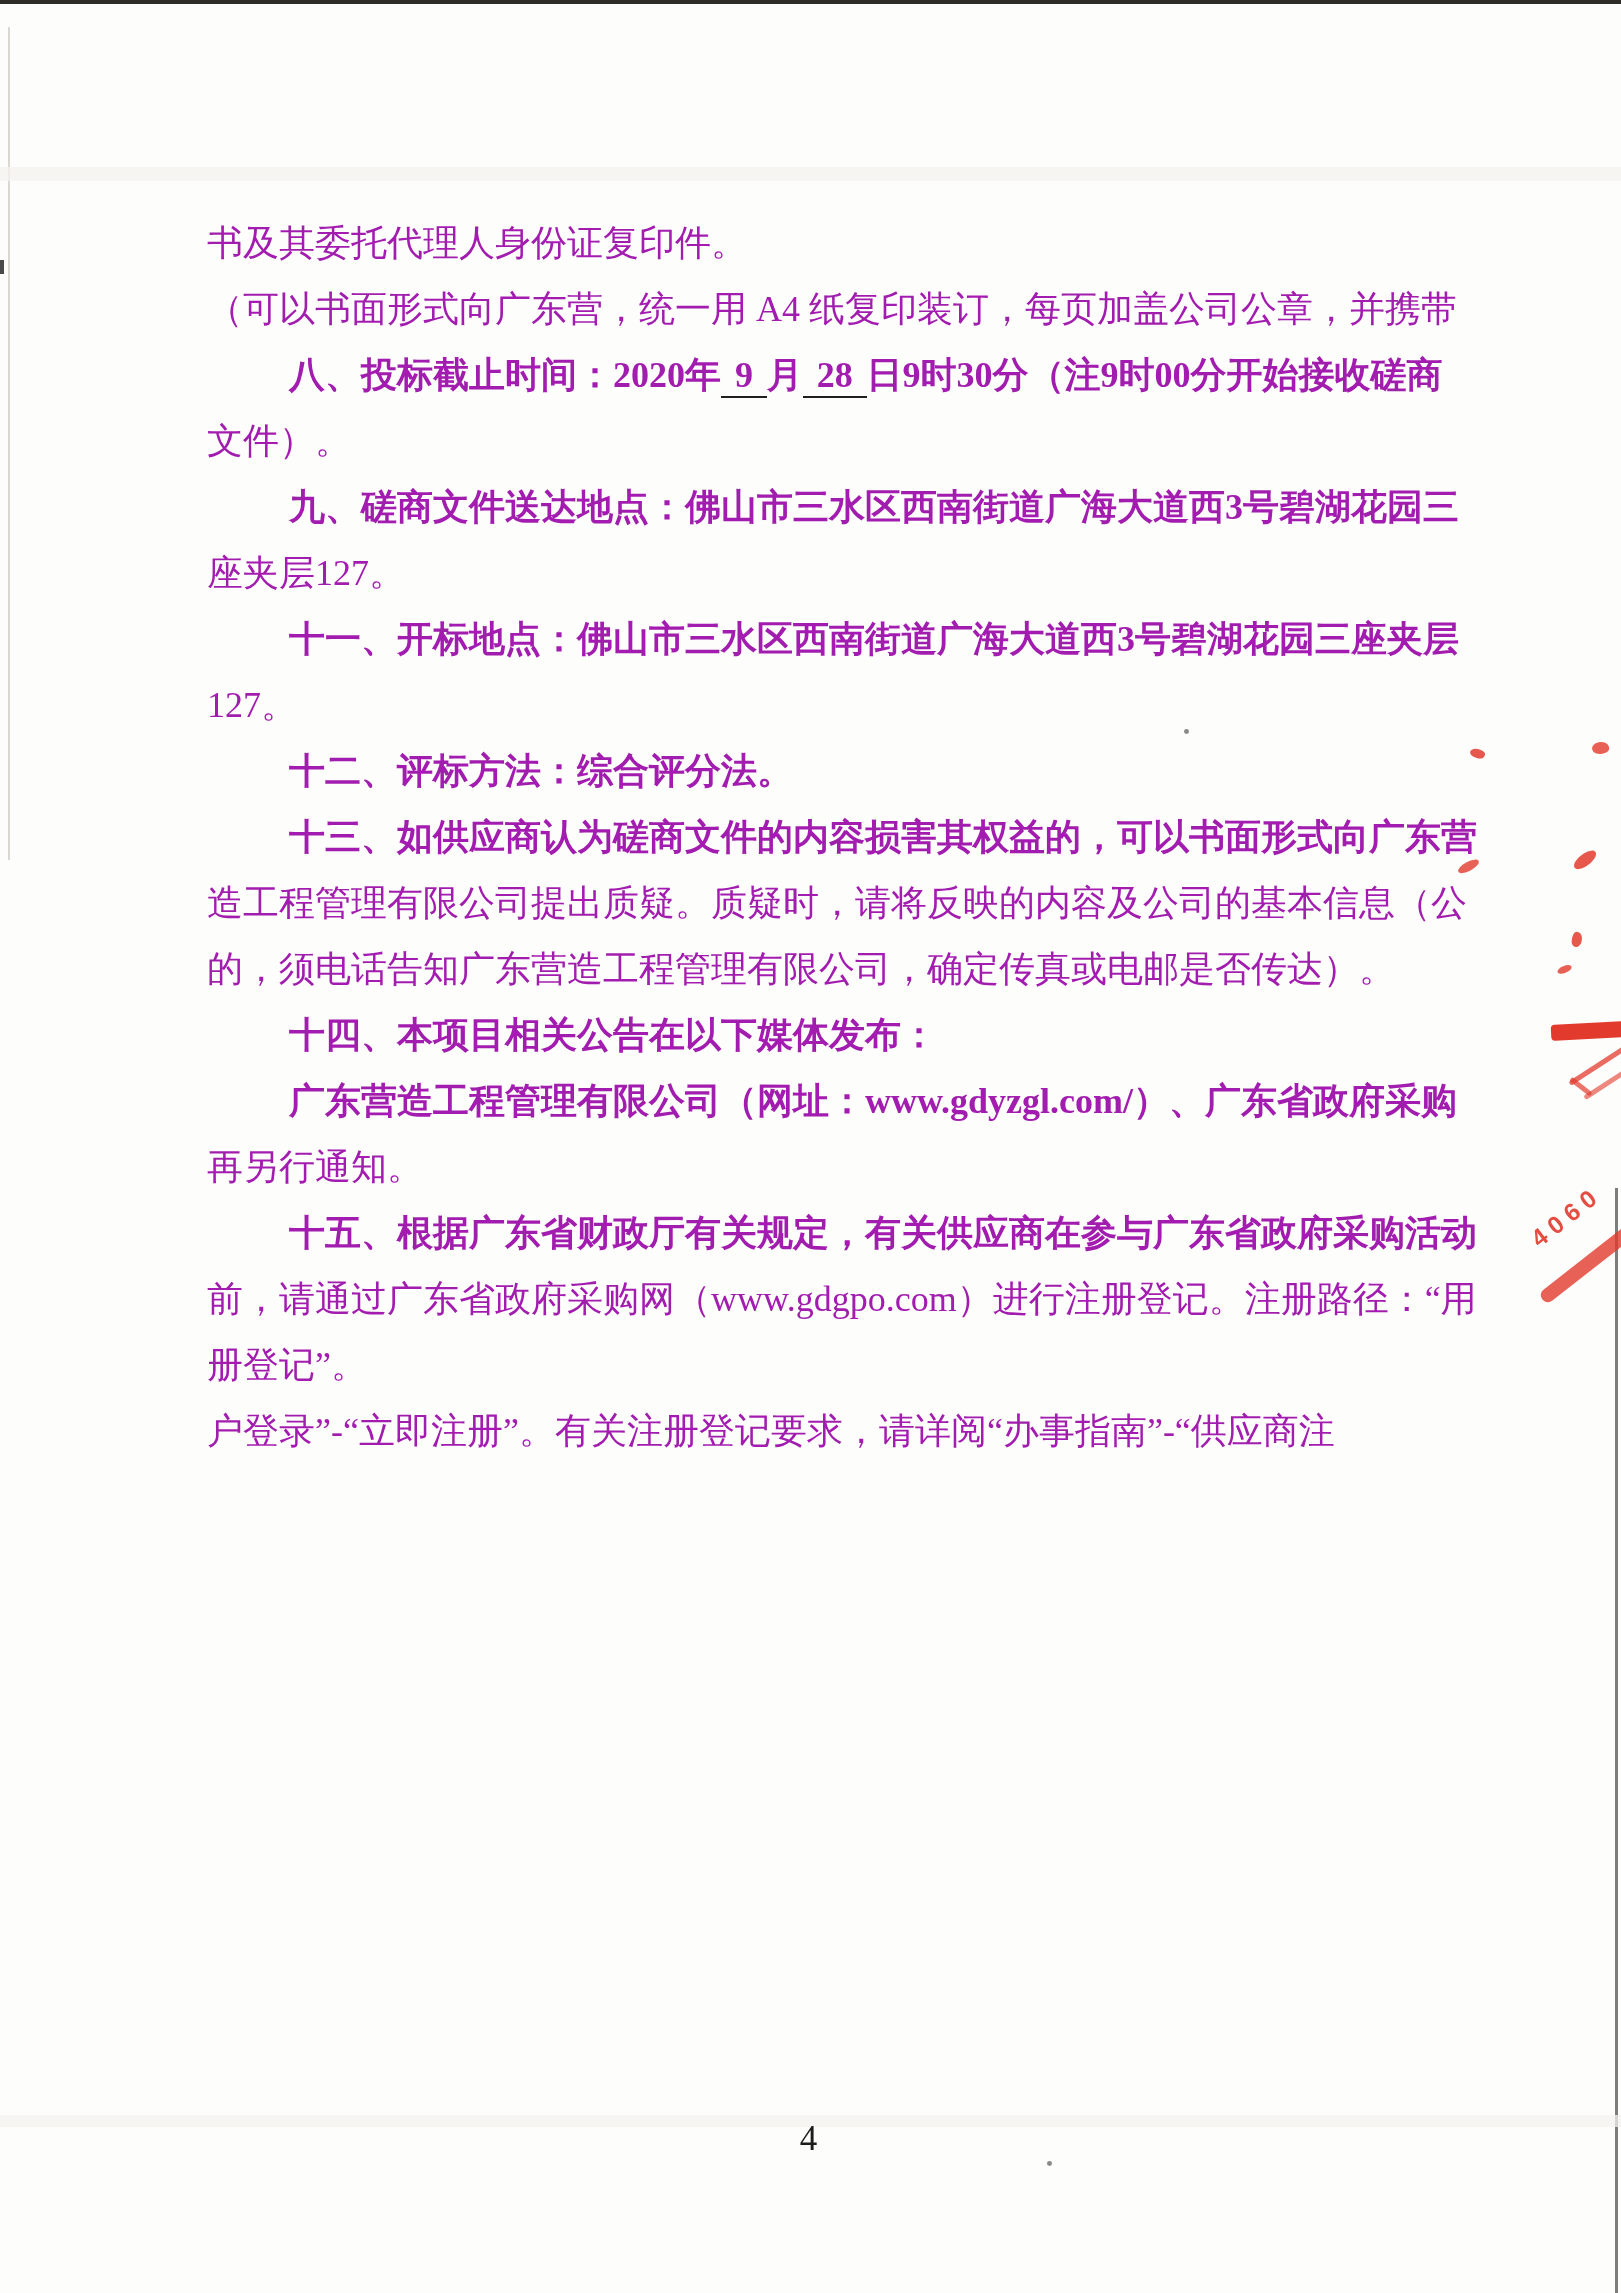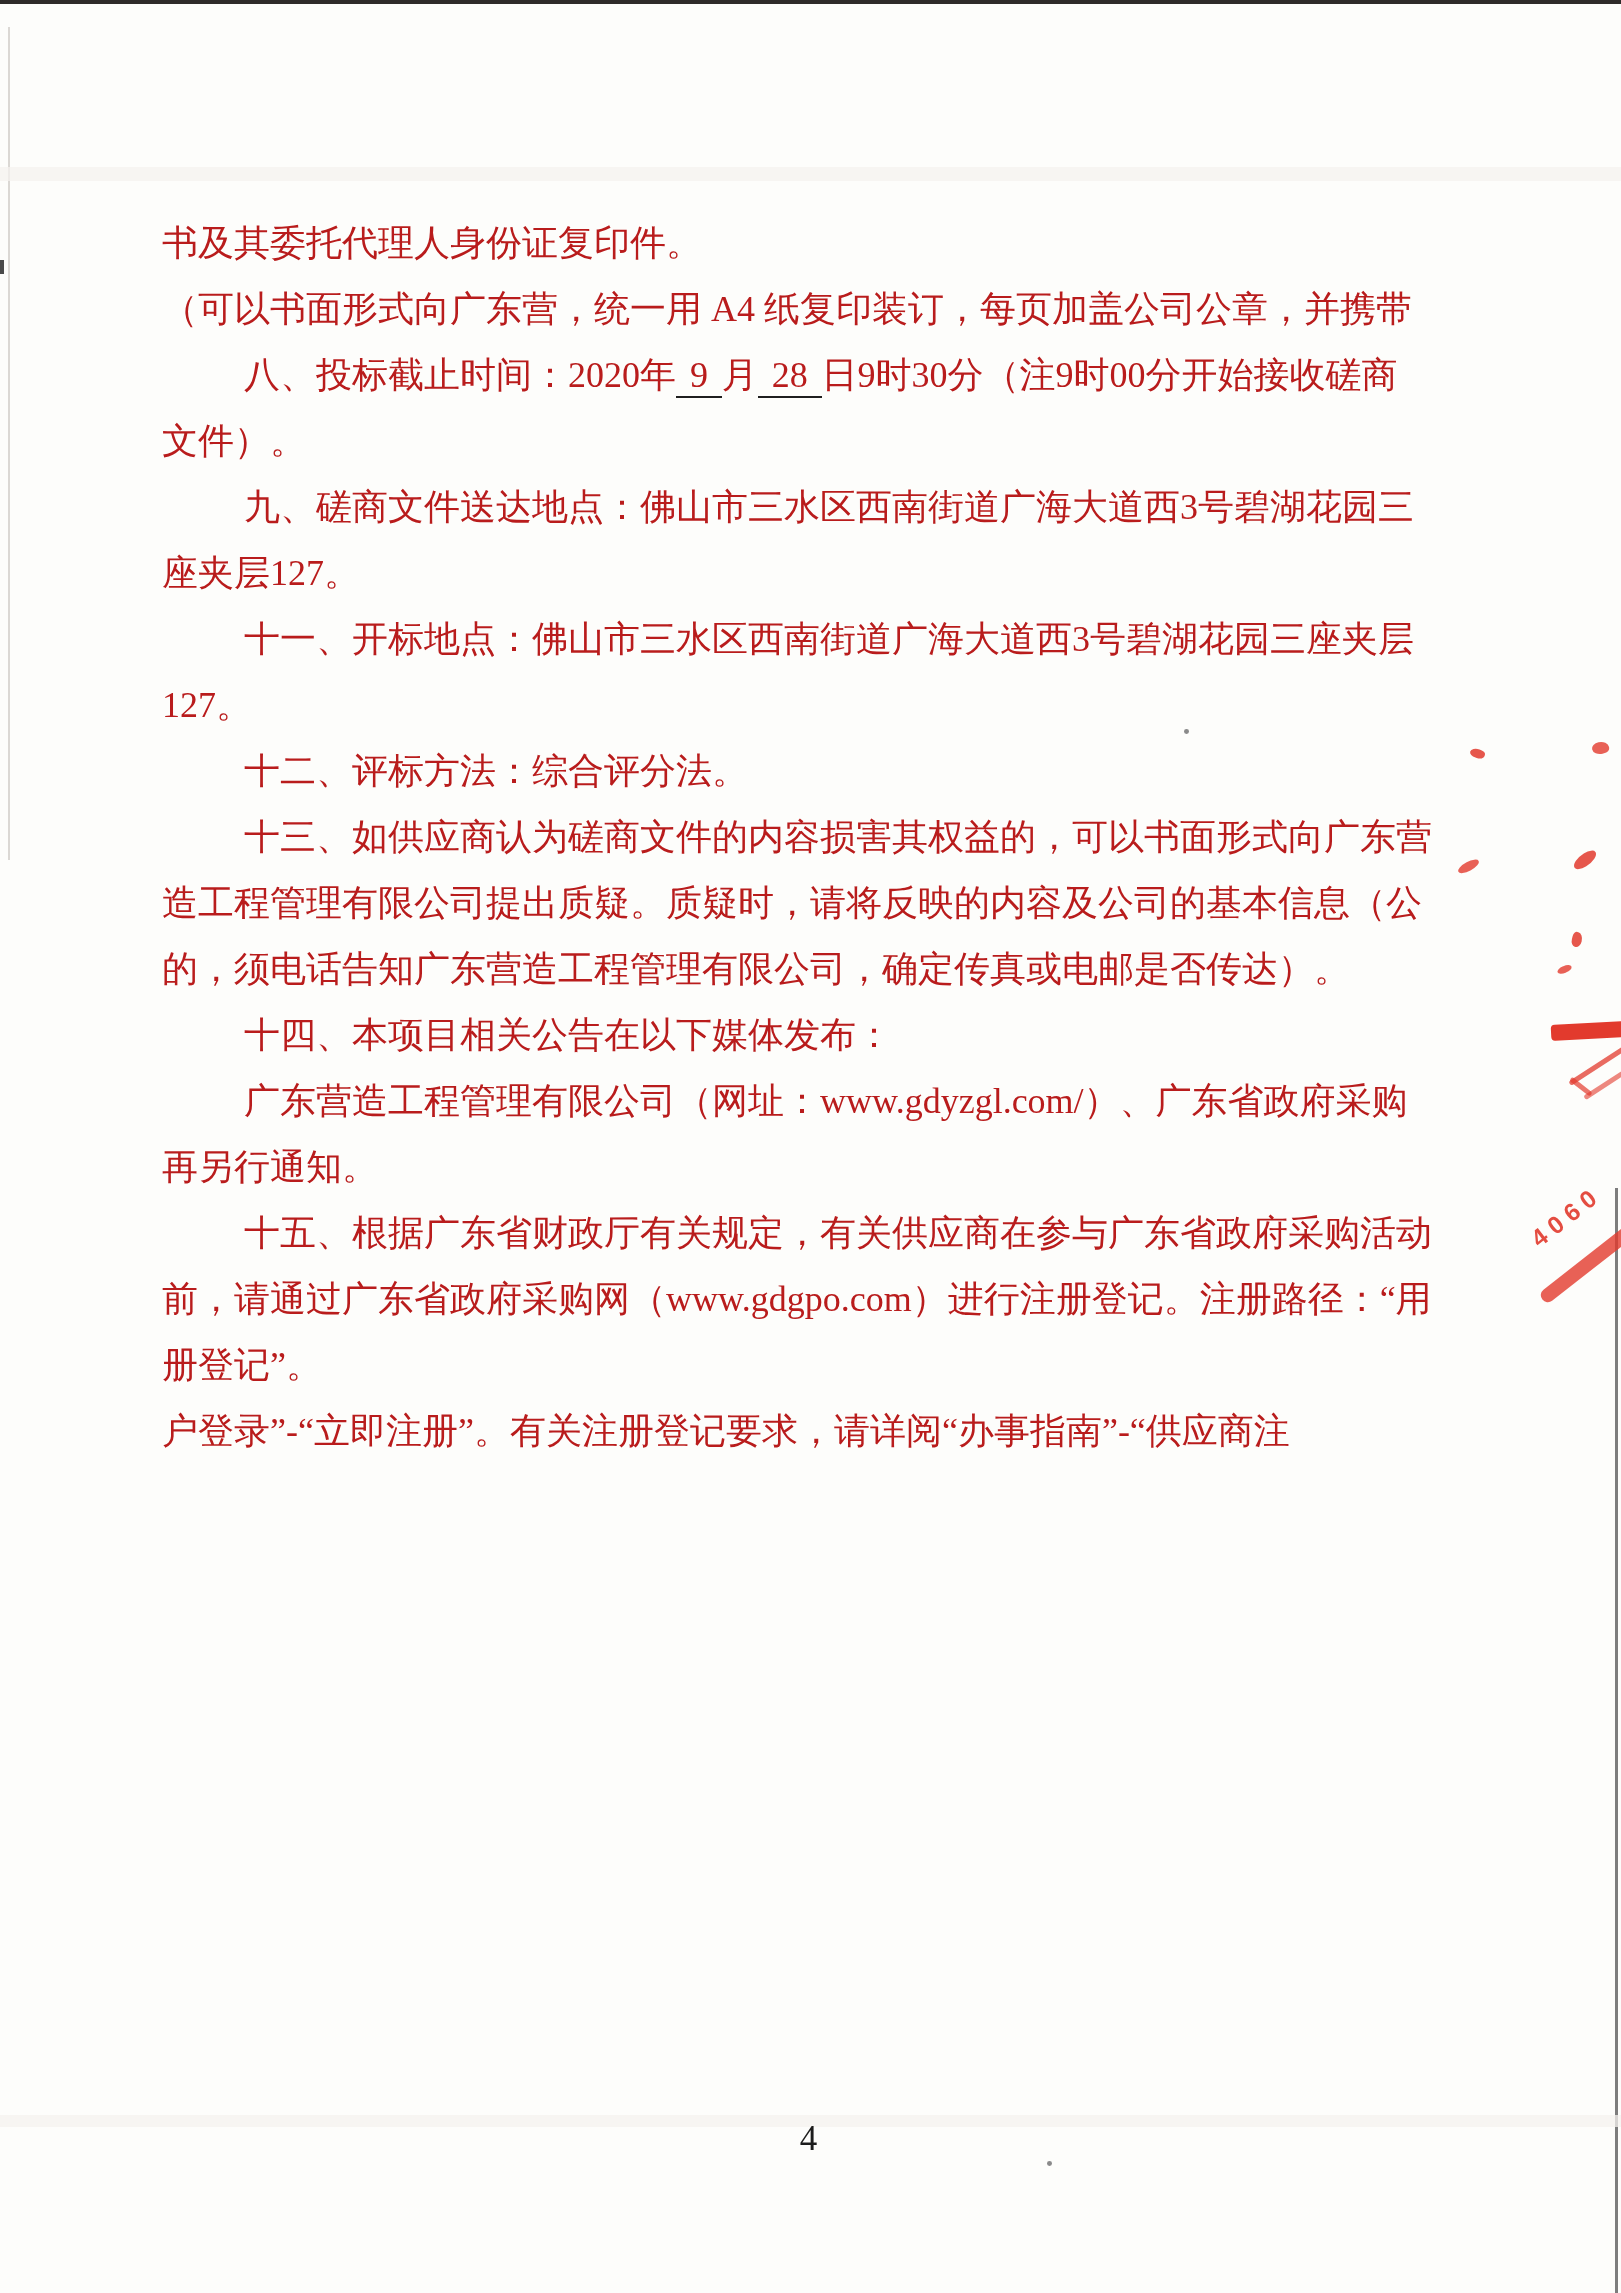--- a/index.html
+++ b/index.html
@@ -14,24 +14,24 @@
   .edge-right  { position:absolute; left:1615px; top:1188px; width:2.9px; height:1106px; background:#7d7d7d; }
   .speck-left  { position:absolute; left:0; top:260px; width:3.9px; height:13.7px; background:#4a4a4a; }
   .band        { position:absolute; left:0; width:100%; background:#f4f2ef; opacity:.75; }
   .band.b1     { top:167px; height:13.7px; }
   .band.b2     { top:2115px; height:11.8px; }
   .graydot     { position:absolute; width:4.9px; height:4.9px; border-radius:50%; background:#8a8a8a; }
 
   
   .content { position:absolute; left:162px; top:210px; width:1313px; }
   .line {
-    height:66px; line-height:66px; font-size:36px; color:#b91c1c;
-    white-space:nowrap; letter-spacing:0px;
+    height:66px; line-height:66px; font-size:36px; color:#a21caf;
+    white-space:nowrap; letter-spacing:0px;margin-left:45px;
   }
-  .line.indent { padding-left:82px; }
+  .line.indent { padding-left:82px;font-weight:bold; }
   .useg { border-bottom:2.9px solid #1f1f1f; padding:0 4.9px 1px 4.9px; }
 
   .page-number {
     position:absolute; left:779px; top:2119px; width:59px;
     text-align:center; font-size:35px; color:#1c1c1c;
   }
 
   
   .red { position:absolute; background:#e23a2d; }
   .frag1 { left:1470px; top:749px; width:14.7px; height:8.8px;  border-radius:60% 40% 50% 50%; transform:rotate(18deg); opacity:.85; }

